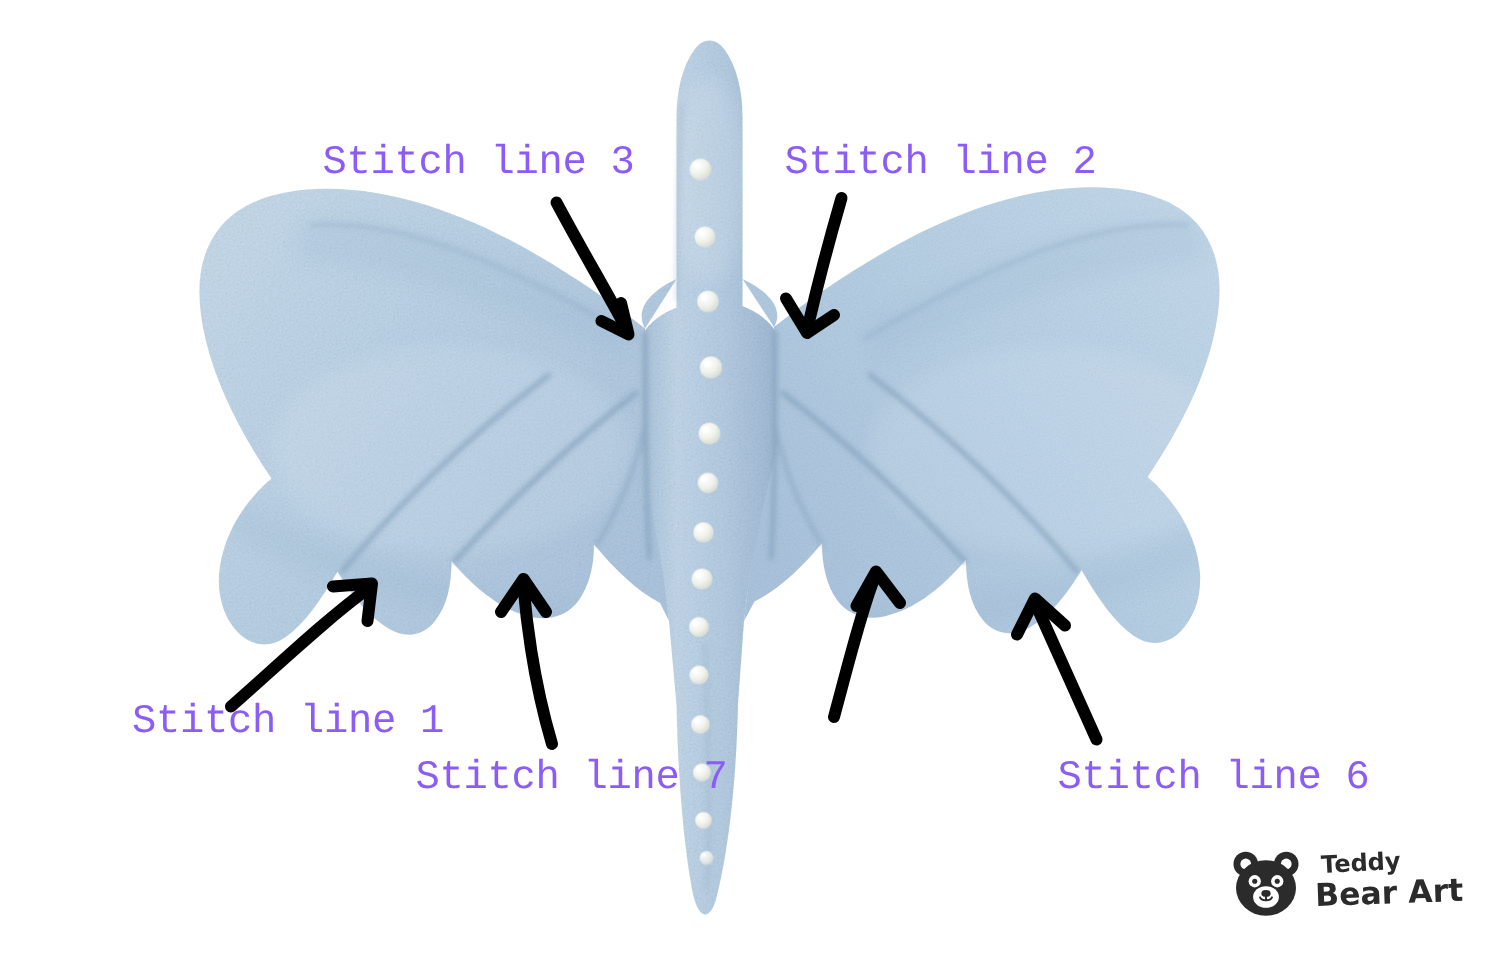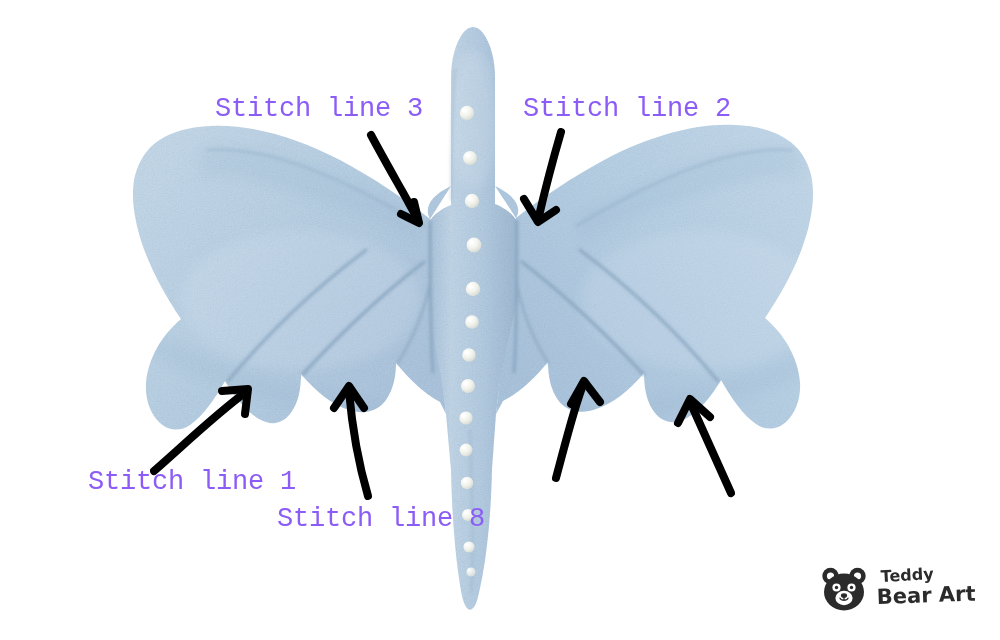--- a/index.html
+++ b/index.html
@@ -371,23 +371,24 @@
       </g>
 
       <g>
         <path d="M731,493 C716,459 702,429 691,404"></path>
         <path d="M678,423 L690,399 L710,417"></path>
       </g>
     </g>
   </svg>
 
   <div class="label" id="lbl1">Stitch line 1</div>
-  <div class="label" id="lbl2">Stitch line 8</div>
+  <div class="label" id="lbl2">Stitch line 7</div>
   <div class="label" id="lbl3">Stitch line 3</div>
   <div class="label" id="lbl4">Stitch line 2</div>
+  <div class="label" id="lbl6">Stitch line 6</div>
 
   <div id="logo">
     <svg class="bearmark" width="52" height="48" viewBox="0 0 52 48">
       <g fill="#2b2b2b">
         <circle cx="12.5" cy="11" r="8.2"></circle>
         <circle cx="39.5" cy="11" r="8.2"></circle>
       </g>
       <circle cx="12.5" cy="11" r="3.6" fill="#ffffff"></circle>
       <circle cx="39.5" cy="11" r="3.6" fill="#ffffff"></circle>
       <ellipse cx="26" cy="27" rx="20" ry="18.5" fill="#2b2b2b"></ellipse>

